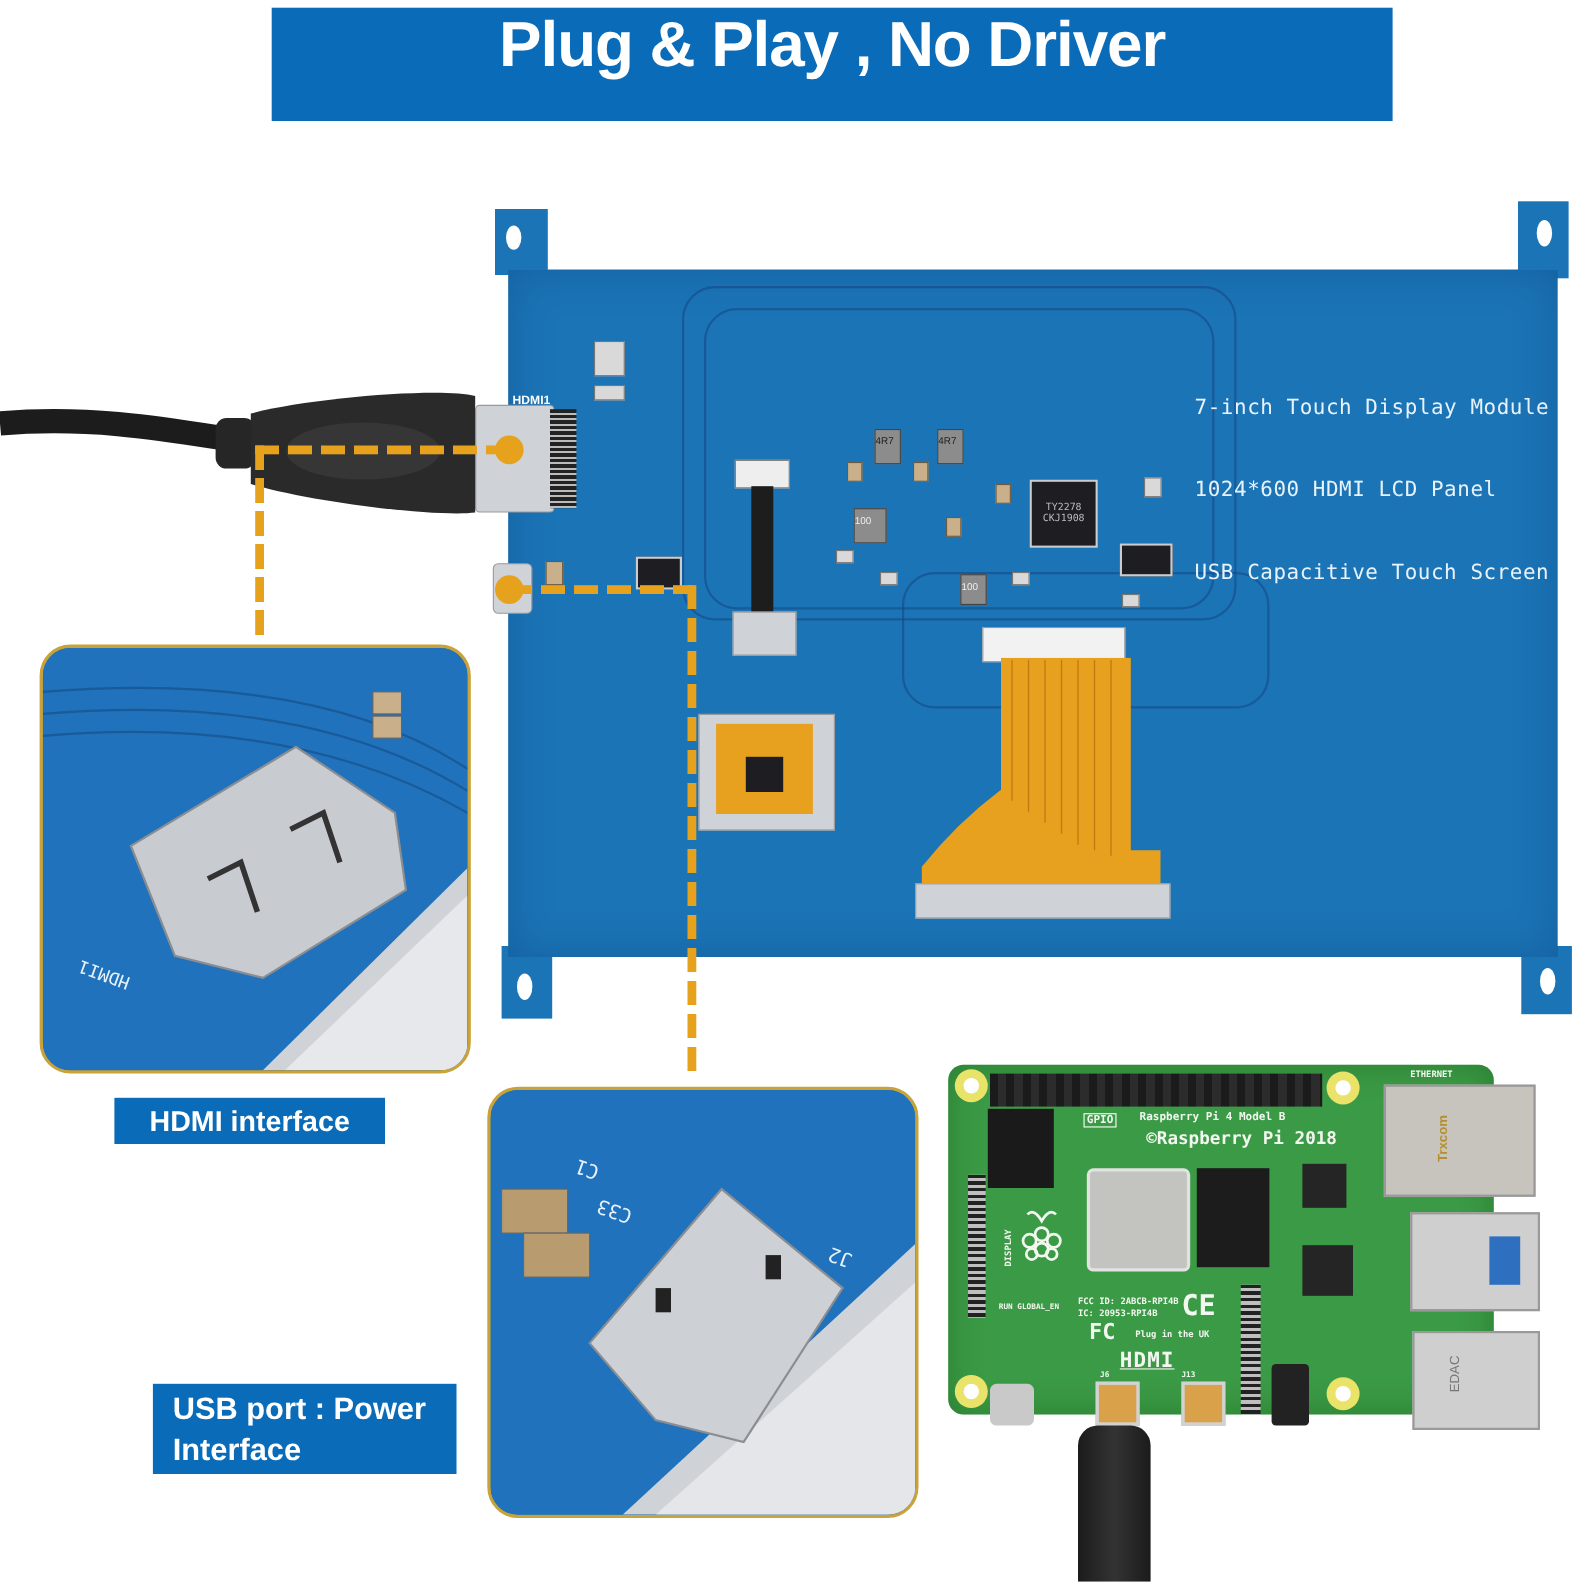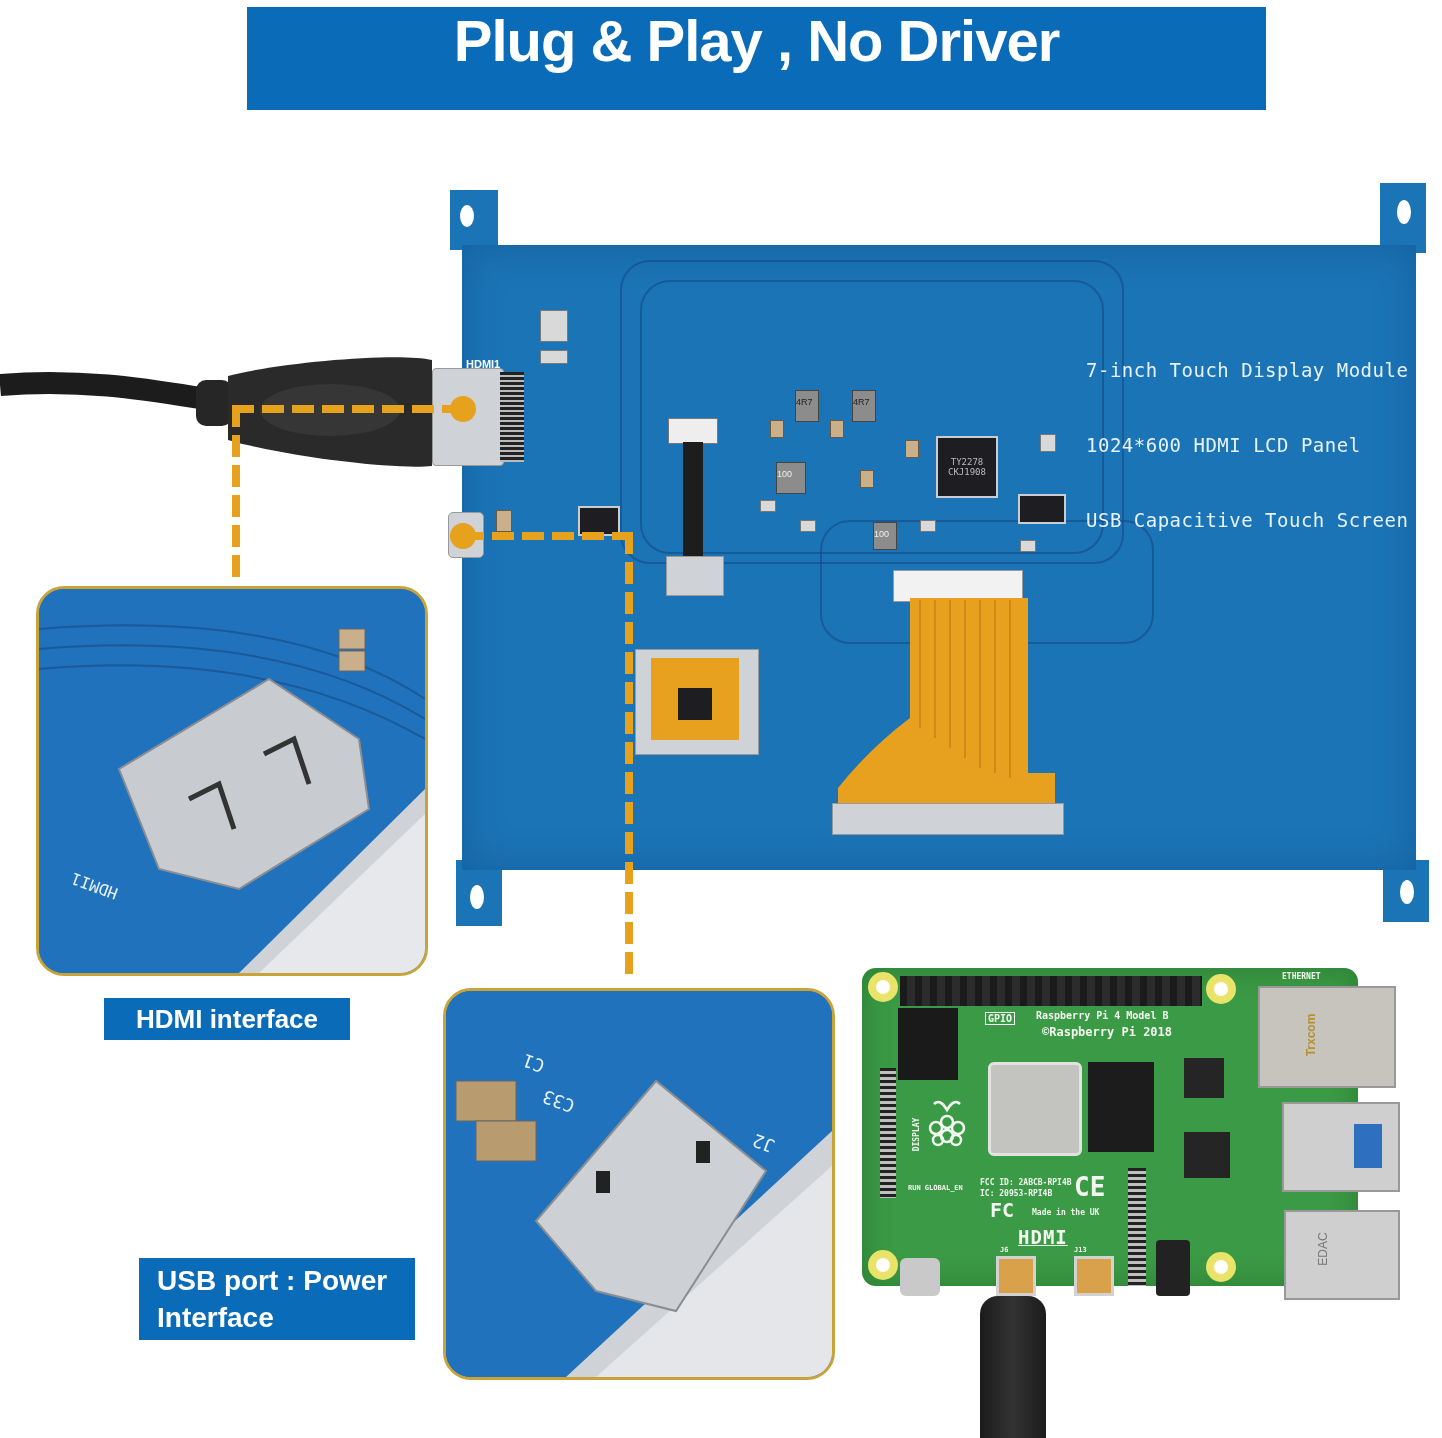--- a/index.html
+++ b/index.html
@@ -192,21 +192,21 @@
 
 <div class="abs rpi"></div>
 <div class="abs mount" style="left:868px;top:972px;"></div>
 <div class="abs mount" style="left:1206px;top:974px;"></div>
 <div class="abs mount" style="left:868px;top:1250px;"></div>
 <div class="abs mount" style="left:1206px;top:1252px;"></div>
 
 <div class="abs" style="left:900px;top:976px;width:302px;height:30px;background:repeating-linear-gradient(90deg,#1b1b1b 0 7px,#2c2c2c 7px 15px);"></div>
 <div class="abs rpi-silk" style="left:985px;top:1012px;font-size:10px;border:1px solid #fff;padding:0 2px;">GPIO</div>
 <div class="abs rpi-silk" style="left:1036px;top:1010px;font-size:10px;">Raspberry Pi 4 Model B</div>
-<div class="abs rpi-silk" style="left:1042px;top:1025px;font-size:12px;">©Raspberry Pi 2018</div>
+<div class="abs rpi-silk" style="left:1042px;top:1025px;font-size:16px;">©Raspberry Pi 2018</div>
 
 <div class="abs" style="left:898px;top:1008px;width:60px;height:72px;background:#1a1a1a;"></div>
 <div class="abs" style="left:988px;top:1062px;width:88px;height:88px;background:#c3c3c0;border:3px solid #e2e2e0;border-radius:6px;"></div>
 <div class="abs" style="left:1088px;top:1062px;width:66px;height:90px;background:#1c1c1c;"></div>
 <div class="abs" style="left:1184px;top:1058px;width:40px;height:40px;background:#252525;"></div>
 <div class="abs" style="left:1184px;top:1132px;width:46px;height:46px;background:#252525;"></div>
 
 <svg class="abs" style="left:924px;top:1094px;" width="46" height="58">
   <g fill="none" stroke="#f2f7f0" stroke-width="2.5">
     <circle cx="23" cy="28" r="6"></circle>
@@ -220,21 +220,21 @@
 </svg>
 
 <div class="abs" style="left:880px;top:1068px;width:16px;height:130px;background:repeating-linear-gradient(180deg,#222 0 3px,#bfbfbf 3px 6px);"></div>
 <div class="abs rpi-silk" style="left:900px;top:1130px;font-size:8px;transform:rotate(-90deg);">DISPLAY</div>
 <div class="abs rpi-silk" style="left:908px;top:1184px;font-size:7px;">RUN  GLOBAL_EN</div>
 
 <div class="abs rpi-silk" style="left:980px;top:1178px;font-size:8px;">FCC ID: 2ABCB-RPI4B</div>
 <div class="abs rpi-silk" style="left:980px;top:1189px;font-size:8px;">IC: 20953-RPI4B</div>
 <div class="abs rpi-silk" style="left:1074px;top:1172px;font-size:26px;">CE</div>
 <div class="abs rpi-silk" style="left:990px;top:1198px;font-size:20px;">FC</div>
-<div class="abs rpi-silk" style="left:1032px;top:1208px;font-size:8px;">Made in the UK</div>
+<div class="abs rpi-silk" style="left:1032px;top:1208px;font-size:8px;">Plug in the UK</div>
 <div class="abs rpi-silk" style="left:1018px;top:1226px;font-size:19px;letter-spacing:1px;text-decoration:underline;">HDMI</div>
 
 <div class="abs" style="left:1128px;top:1168px;width:18px;height:118px;background:repeating-linear-gradient(180deg,#222 0 3px,#bfbfbf 3px 6px);"></div>
 
 <div class="abs" style="left:1258px;top:986px;width:134px;height:98px;background:#c7c4bd;border:2px solid #999;">
   <span class="abs" style="left:30px;top:40px;font-size:12px;color:#b59032;font-weight:bold;transform:rotate(-90deg);">Trxcom</span>
 </div>
 <div class="abs rpi-silk" style="left:1282px;top:972px;font-size:8px;">ETHERNET</div>
 <div class="abs" style="left:1282px;top:1102px;width:114px;height:86px;background:#cfcfcf;border:2px solid #999;">
   <div class="abs" style="left:70px;top:20px;width:28px;height:44px;background:#2f6fbf;"></div>

